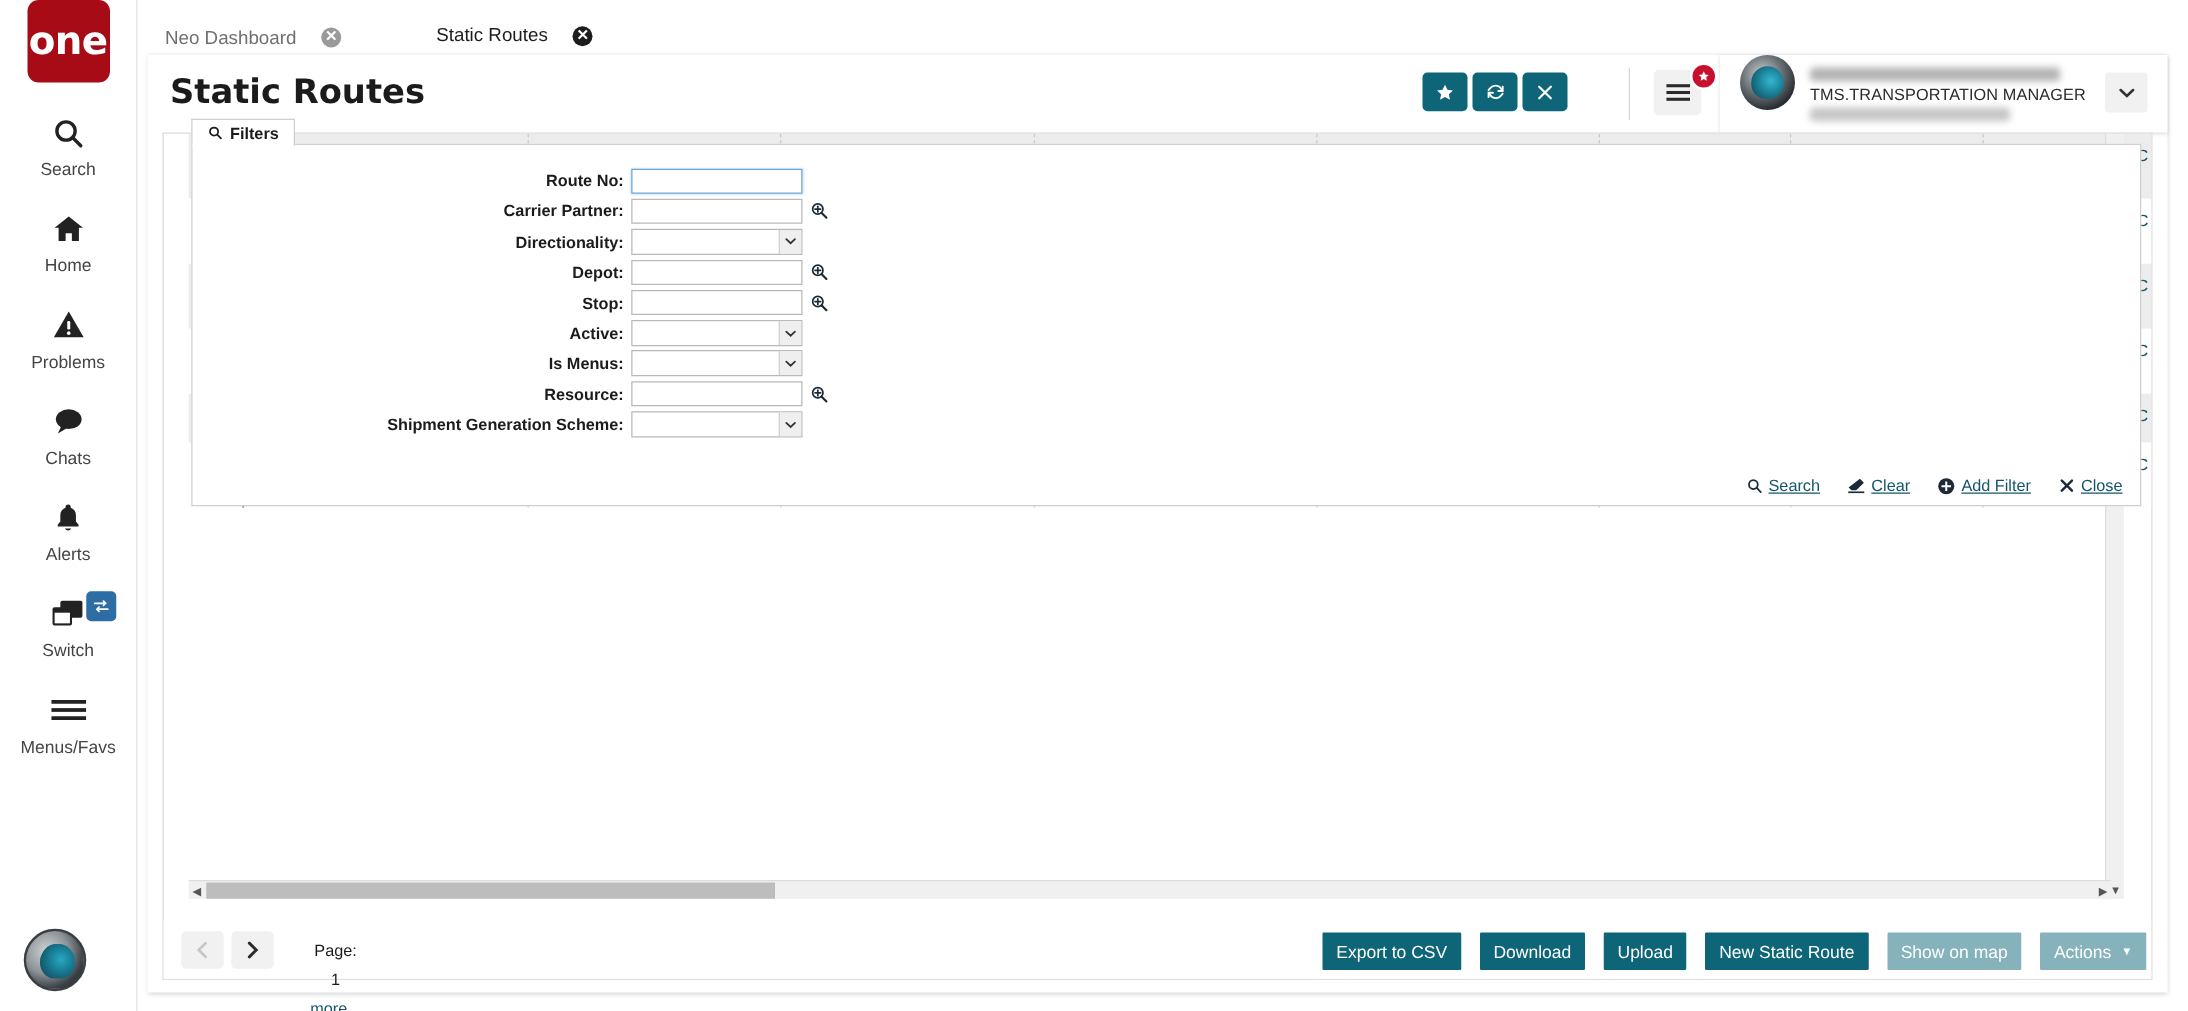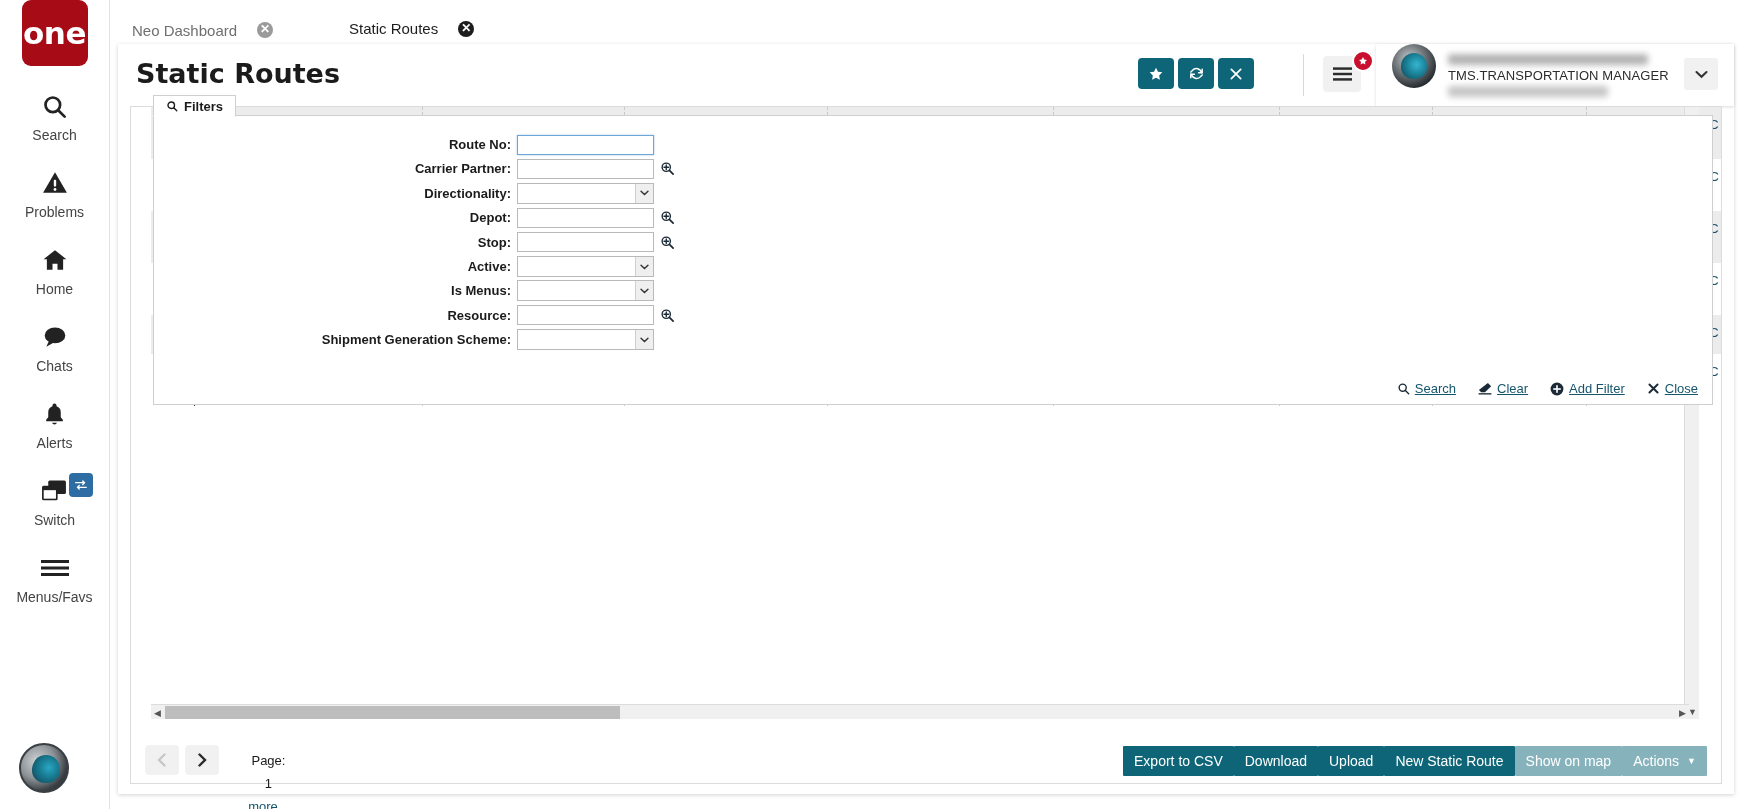--- a/index.html
+++ b/index.html
@@ -127,21 +127,21 @@
   
   #filters {
     position:absolute; left: 22px; top: 8px; width: 1560px; height: 290px;
     background:#fff; border:1px solid #cfcfcf; z-index: 30;
   }
   #filters-tab {
     position:absolute; left: -1px; top: -21px; height: 22px; padding: 0 12px;
     background:#fff; border:1px solid #cfcfcf; border-bottom:1px solid #fff;
     display:flex; align-items:center; gap:6px; font-size:13px; font-weight:bold; color:#1b1b1b;
   }
-  .frow { position:absolute; left:16px; width: 100%; height: 25px; display:flex; align-items:center;padding-left:27px; }
+  .frow { position:absolute; left:4px; width: 100%; height: 25px; display:flex; align-items:center;padding-left:27px; }
   .flabel { width: 320px; text-align:right; padding-right: 6px; font-size: 13px; font-weight:bold; color:#1b1b1b; }
   .finput {
     width: 137px; height: 20px; border:1px solid #b9b9b9; background:#fff;
   }
   .finput.focused { border:1px solid #6aa7d8; box-shadow: 0 0 2px rgba(90,150,210,0.5); }
   .fselect {
     width: 137px; height: 21px; border:1px solid #b9b9b9; background:#fff; position:relative;
   }
   .fselect .arrow {
     position:absolute; right:0; top:0; width:18px; height:19px; background:#efefef;
@@ -209,21 +209,21 @@
     display:flex; align-items:center; justify-content:center; font-size: 14px; cursor:pointer;
   }
   #pgprev { left: 14px; color:#c5c5c5; }
   #pgnext { left: 54px; color:#2b2b2b; font-weight:bold; }
   #pginfo {
     position:absolute; left: 100px; top: 16px; font-size: 13px; color:#1b1b1b;
     display:flex; gap: 8px; align-items:center;flex-direction:column;
   }
   #pginfo .pnum { color:#1b1b1b; }
   #pginfo .more { color:#15556b; cursor:pointer; }
-  #footer-btns { position:absolute; right: 14px; top: 9px; display:flex; gap: 0; }
+  #footer-btns { position:absolute; right: 4px; top: 9px; display:flex; gap: 15px; }
   .fbtn {
     height: 30px; padding: 0 11px; display:flex; align-items:center; justify-content:center;
     font-size: 14px; color:#fff; background:#0d6577; cursor:pointer; border-radius: 1px;
   }
   .fbtn.muted { background:#86b2bc; }
   .fbtn .caret { margin-left: 8px; font-size: 9px; }
 
   svg { display:block; }
 </style>
 </head>
@@ -237,40 +237,40 @@
     </div>
 
     <div class="rail-item">
       <span class="ico">
         <svg width="27" height="27" viewBox="0 0 24 24" fill="none" stroke="#222" stroke-width="2.4">
             <circle cx="10.5" cy="10.5" r="6.5"></circle>
             <line x1="15.5" y1="15.5" x2="21" y2="21" stroke-linecap="round"></line>
           </svg>
       </span>
       <span class="lbl">Search</span>
+    </div>
+
+    <div class="rail-item">
+      <span class="ico">
+        <svg width="28" height="26" viewBox="0 0 24 24" fill="#222">
+            <path d="M12 3 1.5 11.2h3V21h5.2v-5.6h4.6V21h5.2v-9.8h3z"></path>
+          </svg>
+      </span>
+      <span class="lbl">Home</span>
     </div>
 
     <div class="rail-item">
       <span class="ico">
         <svg width="26" height="26" viewBox="0 0 24 24" fill="#222">
             <path d="M12 2 1 21h22z"></path>
             <rect x="10.9" y="9" width="2.2" height="6.4" fill="#fff" rx="1"></rect>
             <circle cx="12" cy="18" r="1.3" fill="#fff"></circle>
           </svg>
       </span>
       <span class="lbl">Problems</span>
-    </div>
-
-    <div class="rail-item">
-      <span class="ico">
-        <svg width="28" height="26" viewBox="0 0 24 24" fill="#222">
-            <path d="M12 3 1.5 11.2h3V21h5.2v-5.6h4.6V21h5.2v-9.8h3z"></path>
-          </svg>
-      </span>
-      <span class="lbl">Home</span>
     </div>
 
     <div class="rail-item">
       <span class="ico">
         <svg width="28" height="26" viewBox="0 0 24 24" fill="#222">
             <ellipse cx="12" cy="10.5" rx="9.5" ry="7.3"></ellipse>
             <path d="M6.5 15.5 4 21l6.5-3.8z"></path>
           </svg>
       </span>
       <span class="lbl">Chats</span>

